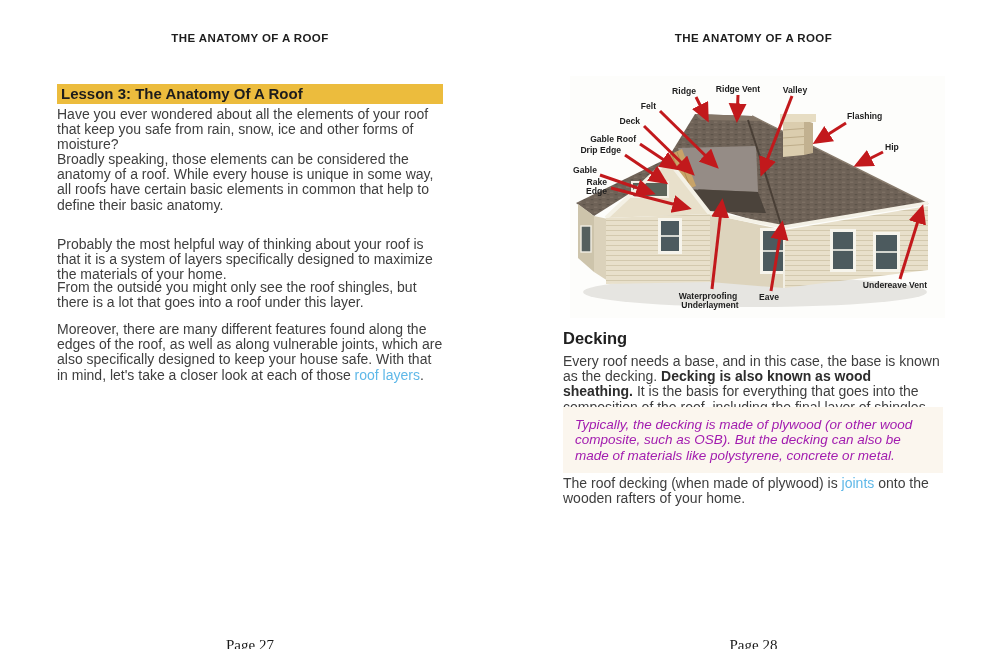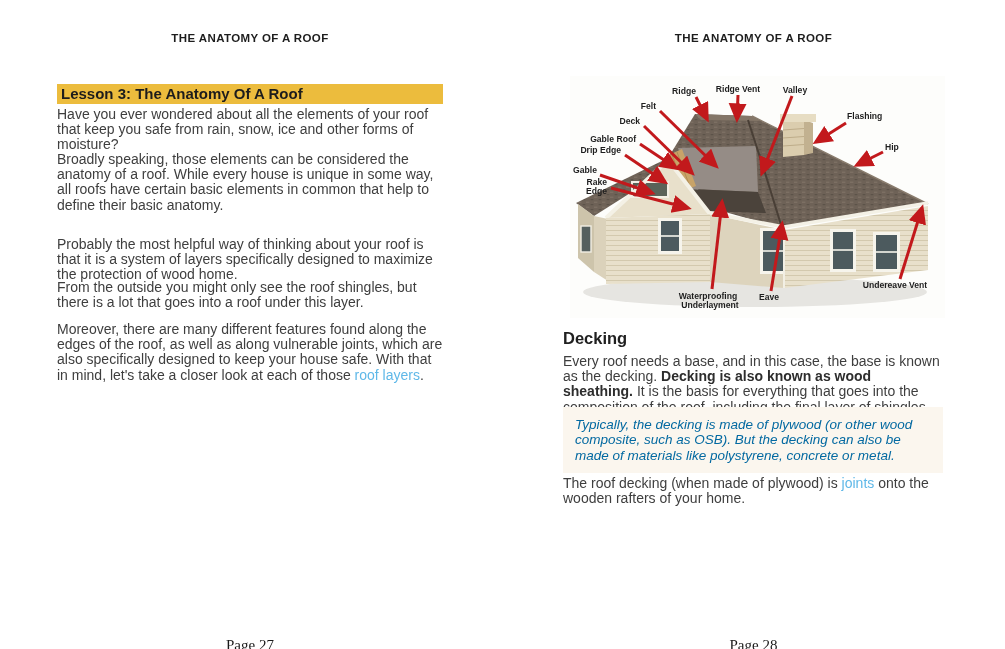--- a/index.html
+++ b/index.html
@@ -27,21 +27,21 @@
     position:absolute;top:191px;left:0;font-size:21px;font-weight:500;color:#2a2a2a;
   }
   .h-decking{
     position:absolute;top:313px;left:0;font-size:16.5px;font-weight:700;color:#202020;
   }
   .link{color:#5fb8e8;cursor:pointer;}
   .bold{font-weight:700;color:#2d2d2d;}
   .quote-box{
     position:absolute;top:391px;left:0;right:1px;background:#fbf6ee;
     padding:10px 8px 10px 12px;box-sizing:border-box;
-    font-size:13.5px;line-height:15.3px;font-style:italic;color:#0369a1;
+    font-size:13.5px;line-height:15.3px;font-style:italic;color:#a21caf;
   }
   .page-number{
     position:absolute;top:621px;left:0;right:0;text-align:center;
     font-family:"Liberation Serif","DejaVu Serif",serif;font-size:15px;color:#1a1a1a;
   }
   #diagram{
     position:absolute;top:60px;left:7px;width:375px;height:242px;background:#fdfdfb;text-align:right;
   }
   #diagram svg{display:block;width:100%;height:100%;}
   #diagram text{font-family:"Liberation Sans","DejaVu Sans",sans-serif;font-size:8.6px;font-weight:700;fill:#1e1e1e;}
@@ -51,21 +51,21 @@
 
 <div class="page" id="page-left">
   <div class="running-header">THE ANATOMY OF A ROOF</div>
 
   <div class="lesson-banner">Lesson 3: The Anatomy Of A Roof</div>
 
   <div class="para" style="top:91px;">Have you ever wondered about all the elements of your roof that keep you safe from rain, snow, ice and other forms of moisture?</div>
   <div class="para" style="top:136px;">Broadly speaking, those elements can be considered the anatomy of a roof. While every house is unique in some way, all roofs have certain basic elements in common that help to define their basic anatomy.</div>
 
 
-  <div class="para" style="top:221px;">Probably the most helpful way of thinking about your roof is that it is a system of layers specifically designed to maximize the protection of wood home.</div>
+  <div class="para" style="top:221px;">Probably the most helpful way of thinking about your roof is that it is a system of layers specifically designed to maximize the materials of your home.</div>
   <div class="para" style="top:264px;">From the outside you might only see the roof shingles, but there is a lot that goes into a roof under this layer.</div>
 
   <div class="para" style="top:306px;">
     <span>Moreover, there are many different features found along the edges of the roof, as well as along vulnerable joints, which are also specifically designed to keep your house safe. With that in mind, let's take a closer look at each of those </span><span class="link">roof layers</span><span>.</span>
   </div>
 
   <div class="page-number">Page 27</div>
 </div>
 
 <div class="page" id="page-right">

